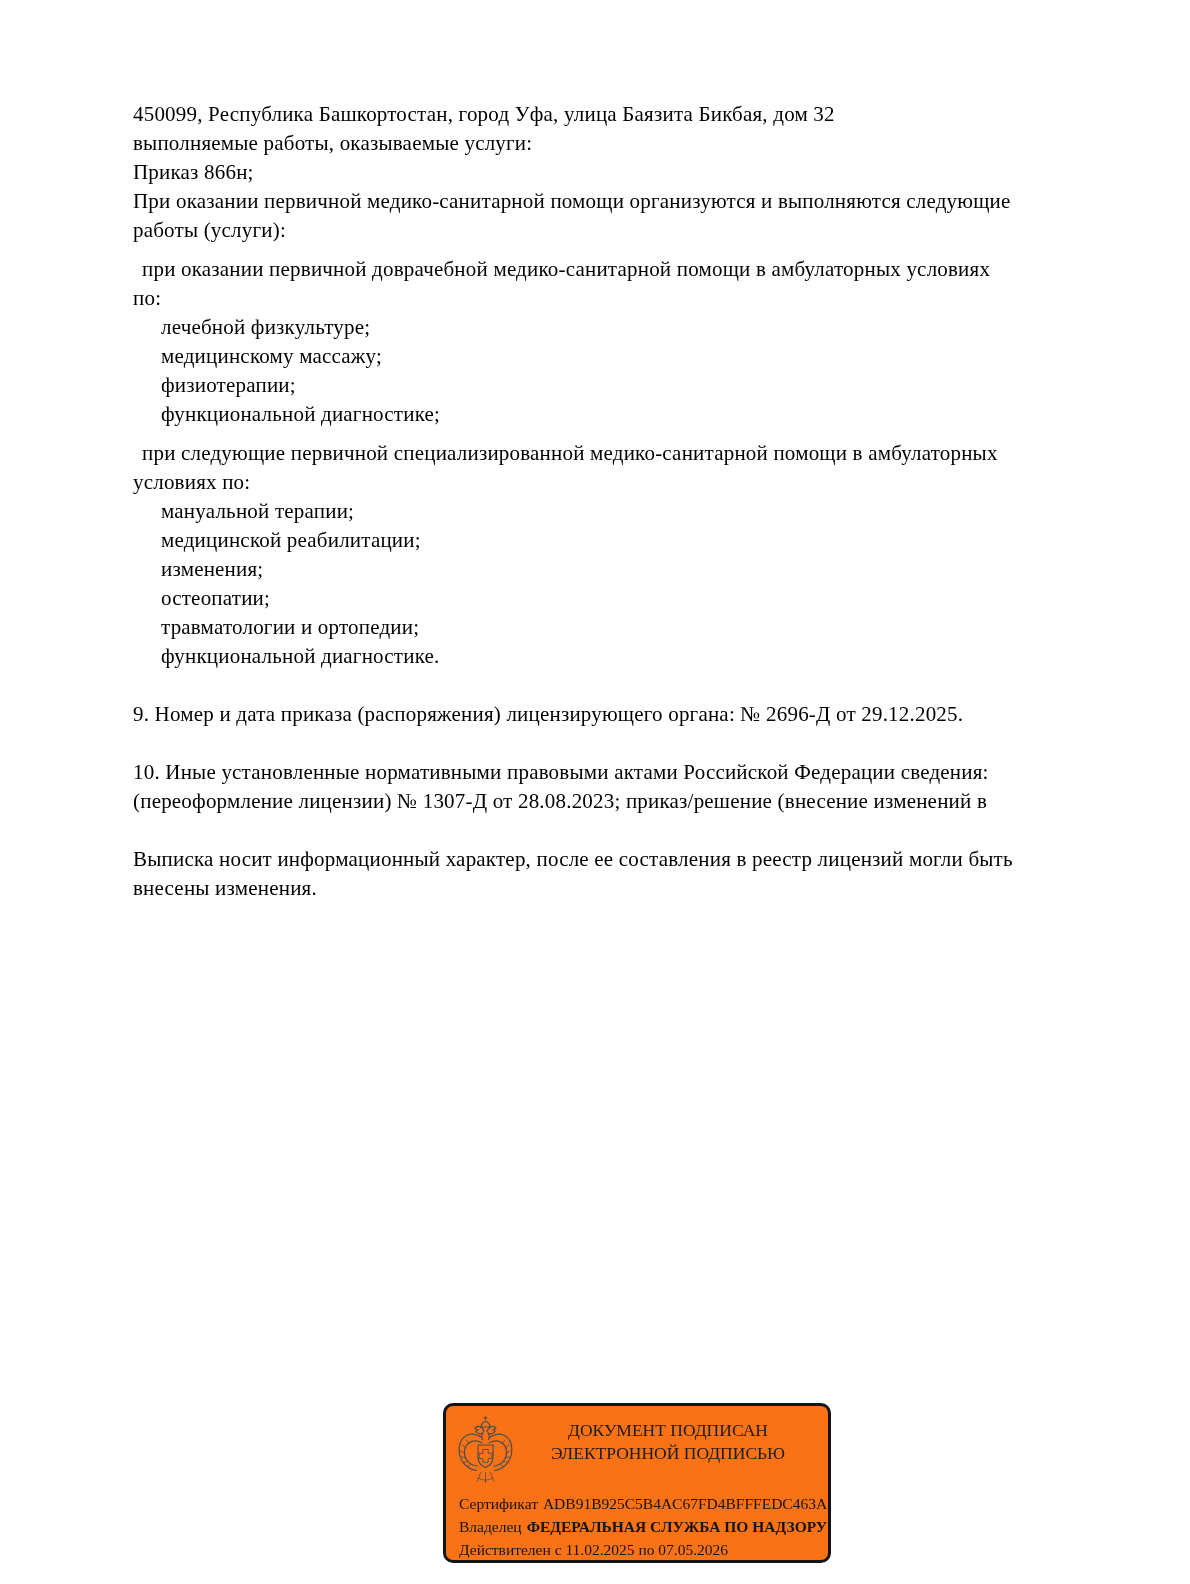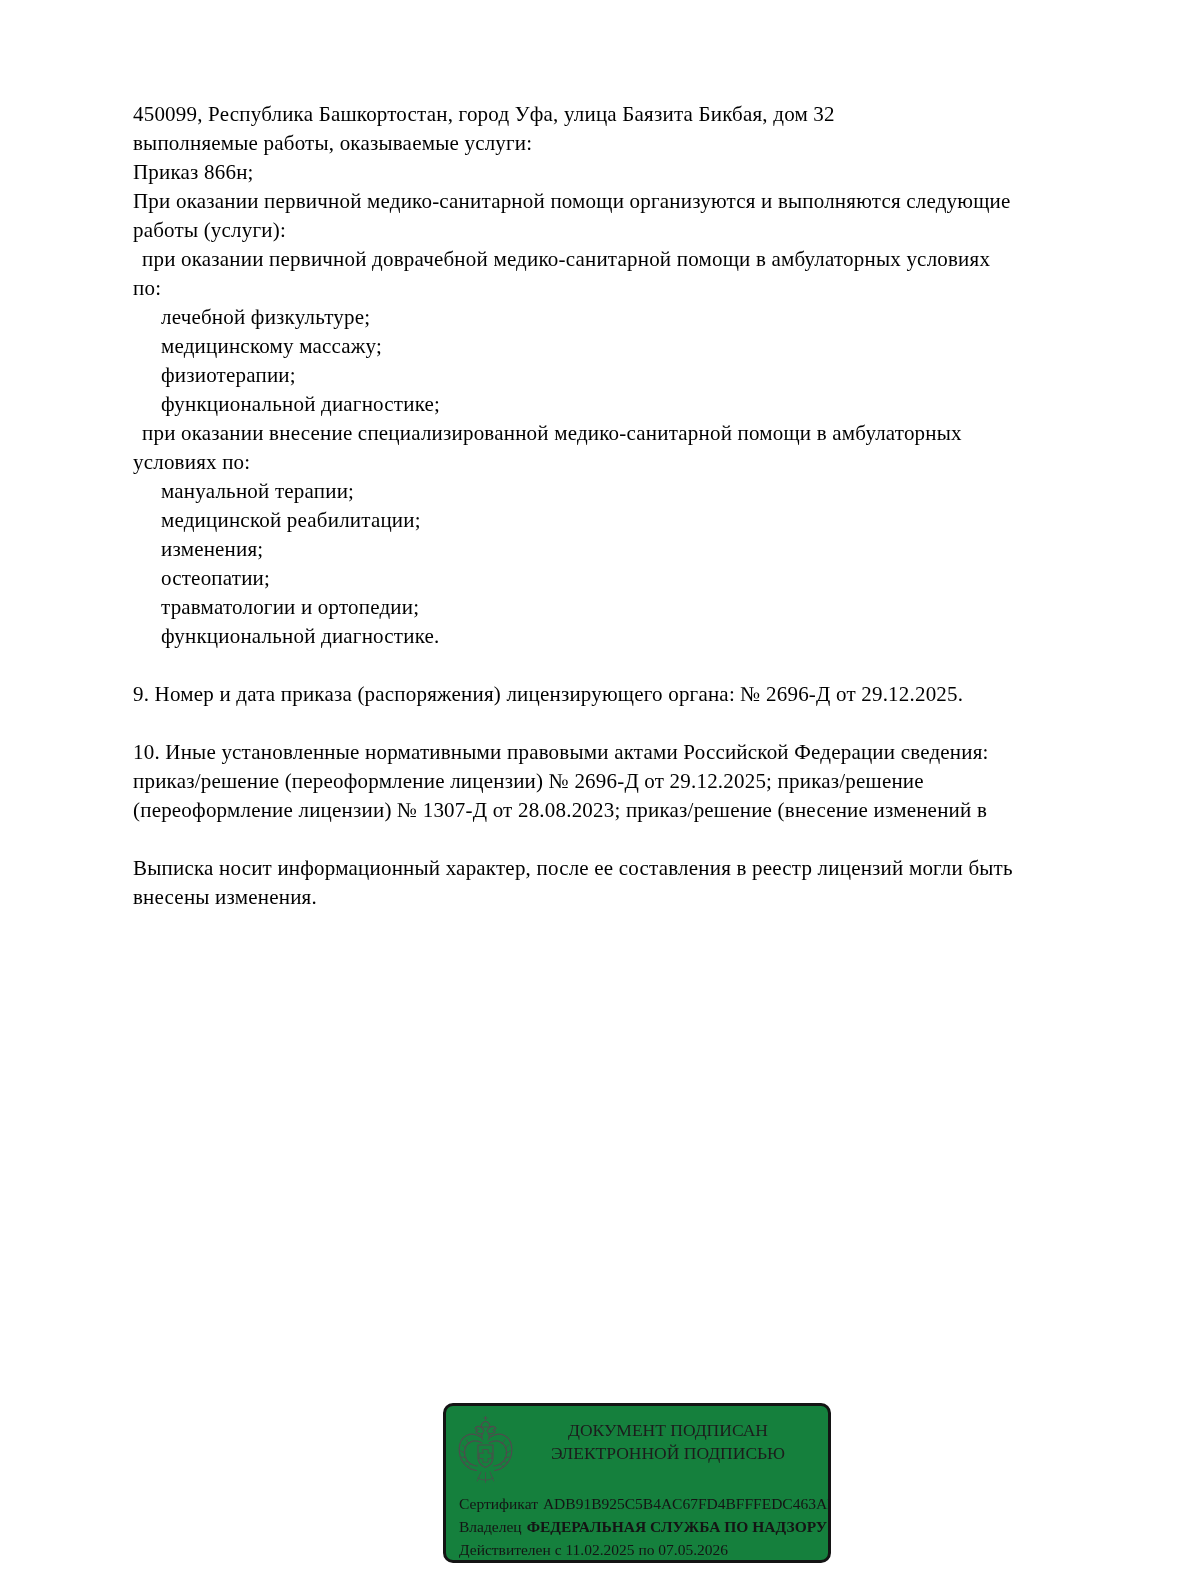--- a/index.html
+++ b/index.html
@@ -16,35 +16,35 @@
     position: absolute;
     left: 133px;
     top: 100px;
     width: 1040px;
     font-size: 21px;
     line-height: 29px;
     letter-spacing: 0.2px;
   }
   .line { white-space: pre; height: 29px; }
   .ind-0 { padding-left: 0; }
-  .ind-1 { padding-left: 9px; }
+  .ind-1 { padding-left: 9px; margin-top: 10px; }
   .ind-2 { padding-left: 28px; }
   .para { margin-top: 29px; }
 
   
   .stamp {
     position: absolute;
     left: 443px;
     top: 1403px;
     width: 388px;
     height: 160px;
     box-sizing: border-box;
     border: 3px solid #141414;
     border-radius: 10px;
-    background: #15803d;
+    background: #f97316;
     overflow: hidden;
     font-family: Liberation Serif, serif;
   }
   .stamp-header { display: flex; align-items: flex-start; }
   .emblem-wrap { flex: none; margin: 8px 0 0 11px; width: 57px; height: 74px; }
   .emblem-wrap svg { width: 100%; height: 100%; }
   .stamp-title {
     flex: 1;
     text-align: center;
     padding-top: 13px;
@@ -92,21 +92,21 @@
         <div class="line ind-2">лечебной физкультуре;</div>
 
         <div class="line ind-2">медицинскому массажу;</div>
 
         <div class="line ind-2">физиотерапии;</div>
 
         <div class="line ind-2">функциональной диагностике;</div>
 
 
 
-        <div class="line ind-1">при оказании внесение специализированной медико-санитарной помощи в амбулаторных</div>
+        <div class="line ind-1">при следующие первичной специализированной медико-санитарной помощи в амбулаторных</div>
 
         <div class="line ind-0">условиях по:</div>
 
         <div class="line ind-2">мануальной терапии;</div>
 
         <div class="line ind-2">медицинской реабилитации;</div>
 
         <div class="line ind-2">изменения;</div>
 
         <div class="line ind-2">остеопатии;</div>
@@ -118,21 +118,20 @@
 
     <div class="para">
 
         <div class="line ind-0">9. Номер и дата приказа (распоряжения) лицензирующего органа: № 2696-Д от 29.12.2025.</div>
       </div>
 
     <div class="para">
 
         <div class="line ind-0">10. Иные установленные нормативными правовыми актами Российской Федерации сведения:</div>
 
-        <div class="line ind-0">приказ/решение (переоформление лицензии) № 2696-Д от 29.12.2025; приказ/решение</div>
 
         <div class="line ind-0">(переоформление лицензии) № 1307-Д от 28.08.2023; приказ/решение (внесение изменений в</div>
 
       </div>
 
     <div class="para">
 
         <div class="line ind-0">Выписка носит информационный характер, после ее составления в реестр лицензий могли быть</div>
 
         <div class="line ind-0">внесены изменения.</div>

